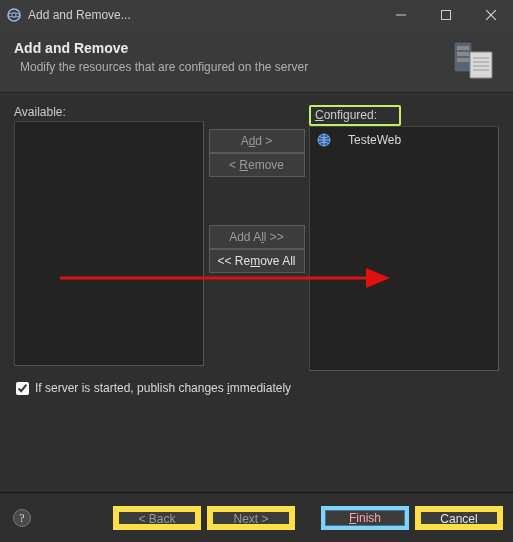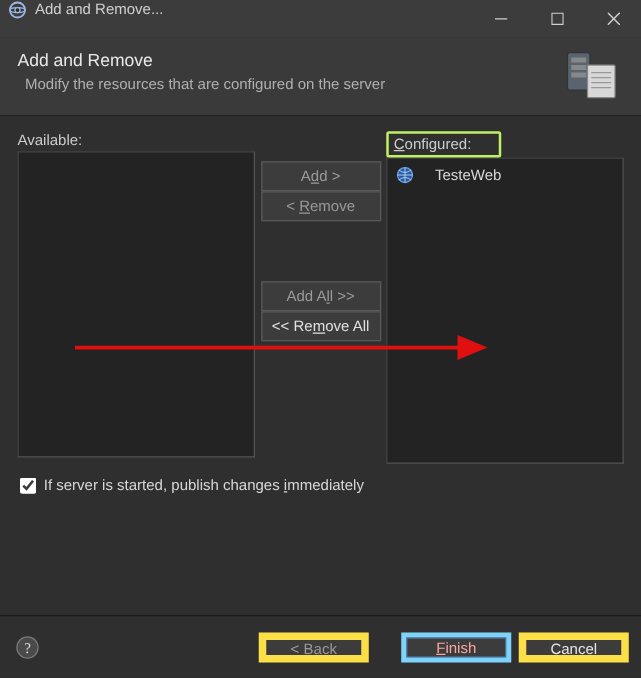--- a/index.html
+++ b/index.html
@@ -10,21 +10,21 @@
     font-size: 12px;
     color: #cccccc;
     overflow: hidden;
     position: relative;
   }
   
   .titlebar {
     height: 30px;
     background: #3c3c3c;
     display: flex;
-    align-items: flex-start;
+    align-items: center;
     padding: 0 0 0 6px;
   }
   .titlebar .app-icon {
     width: 16px; height: 16px;
     margin-right: 6px;
     display: flex; align-items: center; justify-content: center;
   }
   .titlebar .title {
     color: #d0d0d0;
     font-size: 12px;
@@ -41,21 +41,21 @@
   .header {
     background: #3a3a3a;
     padding: 10px 14px 12px 14px;
     display: flex;
     border-bottom: 1px solid #222;
     position: relative;
   }
   .header .htext { flex:1; }
   .header h1 {
     font-size: 14px;
-    font-weight: 400;
+    font-weight: 700;
     color: #eaeaea;
     margin-bottom: 4px;
   }
   .header .sub {
     font-size: 12px;
     color: #b0b0b0;
     padding-left: 6px;
   }
   .header .hicon {
     width: 50px;
@@ -277,16 +277,17 @@
 </svg>
 
 <div class="footer">
   <div class="help">
     <svg width="20" height="20" viewBox="0 0 20 20">
       <circle cx="10" cy="10" r="8.5" fill="#4a4a4a" stroke="#777"></circle>
       <text x="10" y="14" text-anchor="middle" font-size="12" fill="#ddd" font-family="Segoe UI">?</text>
     </svg>
   </div>
   <button class="foot-btn">&lt; Back</button>
+  <button class="foot-btn">Next &gt;</button>
   <span style="width:14px"></span>
   <button class="foot-btn primary"><u>F</u>inish</button>
   <button class="foot-btn enabled">Cancel</button>
 </div>
 
 </body></html>

